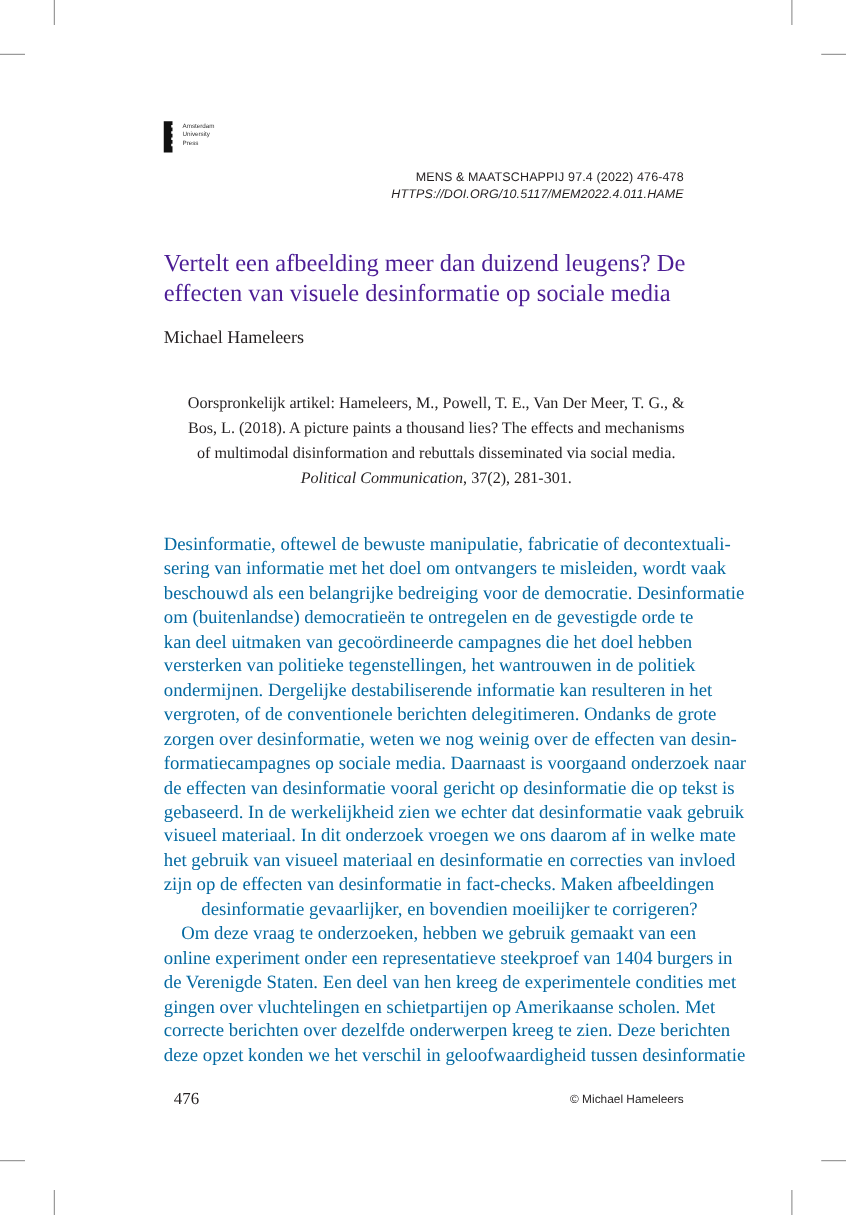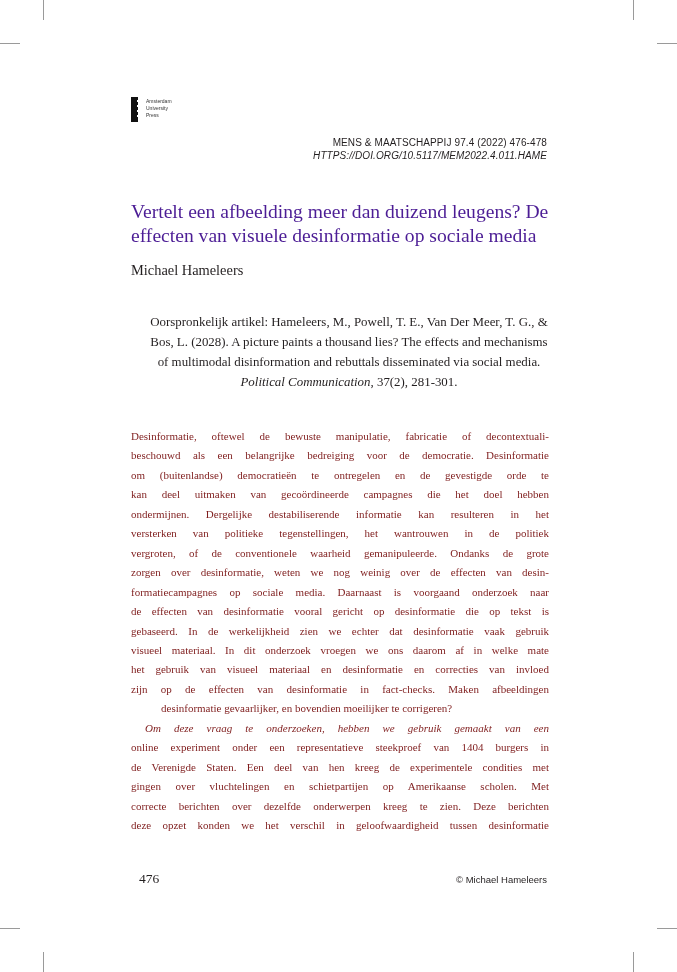--- a/index.html
+++ b/index.html
@@ -20,24 +20,24 @@
 
   .running-head { position: absolute; right: 130px; top: 112px; text-align: right; font-family: "Liberation Sans", sans-serif; font-size: 10px; line-height: 13px; color: #231f20; letter-spacing: 0.1px; margin-top: 24px; }
   .running-head .doi { font-style: italic; }
 
   .title { position: absolute; left: 131px; top: 200px; width: 420px; font-family: "Liberation Serif", serif; font-weight: normal; font-size: 19.6px; line-height: 24px; margin: 0; color: #4c1d95; }
   .author { position: absolute; left: 131px; top: 261px; font-family: "Liberation Serif", serif; font-size: 14.4px; line-height: 18px; color: #231f20; }
 
   .abstract { position: absolute; left: 148px; top: 312px; width: 402px; font-family: "Liberation Serif", serif; font-size: 12.9px; line-height: 20px; color: #231f20; }
   .abstract .line { white-space: nowrap; display: block; text-align: center; }
 
-  .body-text { position: absolute; left: 131px; top: 427px; width: 418px; font-family: "Liberation Serif", serif; font-size: 11px; line-height: 19.45px; color: #7f1d1d; }
+  .body-text { position: absolute; left: 131px; top: 427px; width: 418px; font-family: "Liberation Serif", serif; font-size: 15px; line-height: 19.45px; color: #0369a1; }
   .body-text .line { display: block; white-space: nowrap; text-align-last: justify; text-align: justify; }
   .body-text .line.last { text-align-last: left; margin-left: 30px; }
-  .body-text .line.indent { padding-left: 14px; font-style: italic; }
+  .body-text .line.indent { padding-left: 14px; }
 
   .folio { position: absolute; left: 139px; top: 871px; font-family: "Liberation Serif", serif; font-size: 13.5px; color: #231f20; }
   .copyright { position: absolute; right: 130px; top: 874px; font-family: "Liberation Sans", sans-serif; font-size: 9.5px; color: #231f20; }
 </style>
 </head>
 <body>
 
 <div class="crop v" style="left:43px;top:0;"></div>
 <div class="crop h" style="left:0;top:43px;"></div>
 <div class="crop v" style="left:633px;top:0;"></div>
@@ -67,33 +67,34 @@
 
 <h1 class="title">
   <span style="display:block">Vertelt een afbeelding meer dan duizend leugens? De</span>
   <span style="display:block">effecten van visuele desinformatie op sociale media</span>
 </h1>
 
 <div class="author">Michael Hameleers</div>
 
 <div class="abstract">
   <span class="line">Oorspronkelijk artikel: Hameleers, M., Powell, T. E., Van Der Meer, T. G., &amp;</span>
-  <span class="line">Bos, L. (2028). A picture paints a thousand lies? The effects and mechanisms</span>
+  <span class="line">Bos, L. (2018). A picture paints a thousand lies? The effects and mechanisms</span>
   <span class="line">of multimodal disinformation and rebuttals disseminated via social media.</span>
   <span class="line"><em>Political Communication</em><span>, 37(2), 281-301.</span></span>
 </div>
 
 <div class="body-text">
   <span class="line">Desinformatie, oftewel de bewuste manipulatie, fabricatie of decontextuali-</span>
+  <span class="line">sering van informatie met het doel om ontvangers te misleiden, wordt vaak</span>
   <span class="line">beschouwd als een belangrijke bedreiging voor de democratie. Desinformatie</span>
   <span class="line">om (buitenlandse) democratieën te ontregelen en de gevestigde orde te</span>
   <span class="line">kan deel uitmaken van gecoördineerde campagnes die het doel hebben</span>
+  <span class="line">versterken van politieke tegenstellingen, het wantrouwen in de politiek</span>
   <span class="line">ondermijnen. Dergelijke destabiliserende informatie kan resulteren in het</span>
-  <span class="line">versterken van politieke tegenstellingen, het wantrouwen in de politiek</span>
-  <span class="line">vergroten, of de conventionele waarheid gemanipuleerde. Ondanks de grote</span>
+  <span class="line">vergroten, of de conventionele berichten delegitimeren. Ondanks de grote</span>
   <span class="line">zorgen over desinformatie, weten we nog weinig over de effecten van desin-</span>
   <span class="line">formatiecampagnes op sociale media. Daarnaast is voorgaand onderzoek naar</span>
   <span class="line">de effecten van desinformatie vooral gericht op desinformatie die op tekst is</span>
   <span class="line">gebaseerd. In de werkelijkheid zien we echter dat desinformatie vaak gebruik</span>
   <span class="line">visueel materiaal. In dit onderzoek vroegen we ons daarom af in welke mate</span>
   <span class="line">het gebruik van visueel materiaal en desinformatie en correcties van invloed</span>
   <span class="line">zijn op de effecten van desinformatie in fact-checks. Maken afbeeldingen</span>
   <span class="line last">desinformatie gevaarlijker, en bovendien moeilijker te corrigeren?</span>
   <span class="line indent">Om deze vraag te onderzoeken, hebben we gebruik gemaakt van een</span>
   <span class="line">online experiment onder een representatieve steekproef van 1404 burgers in</span>

